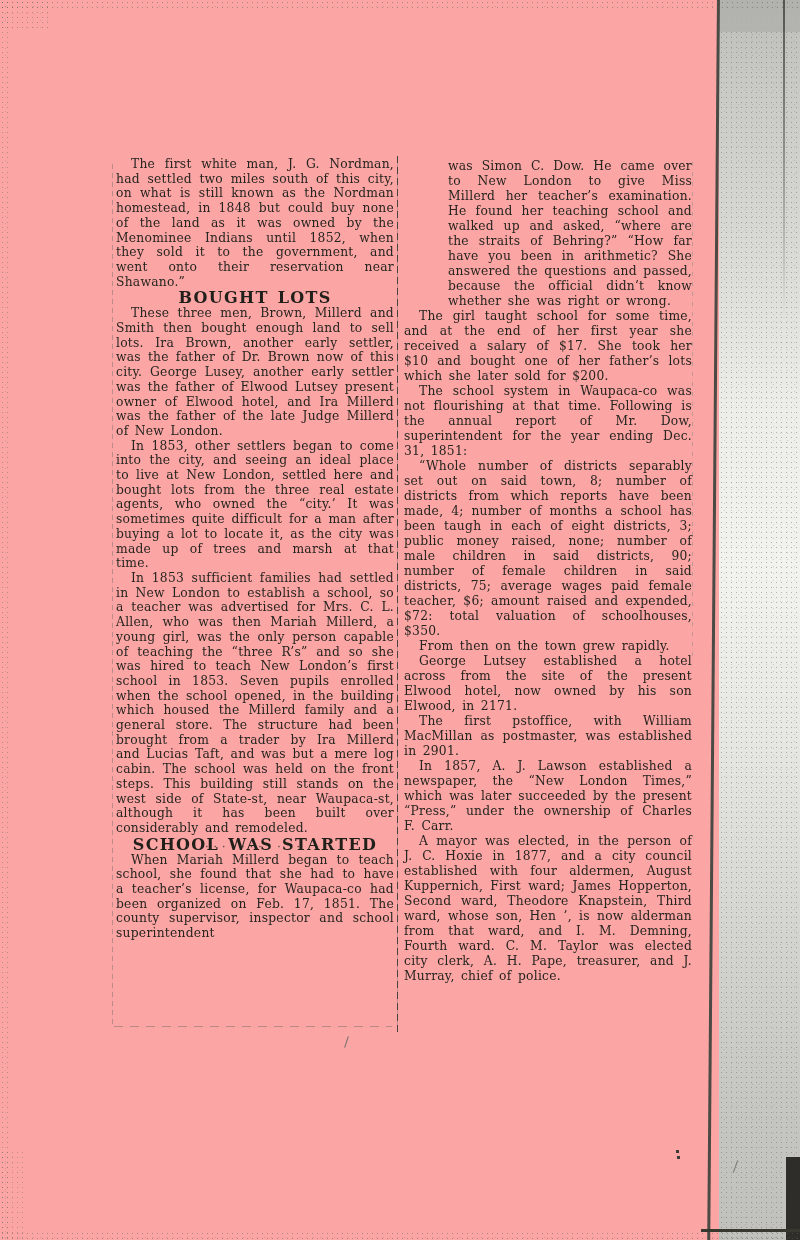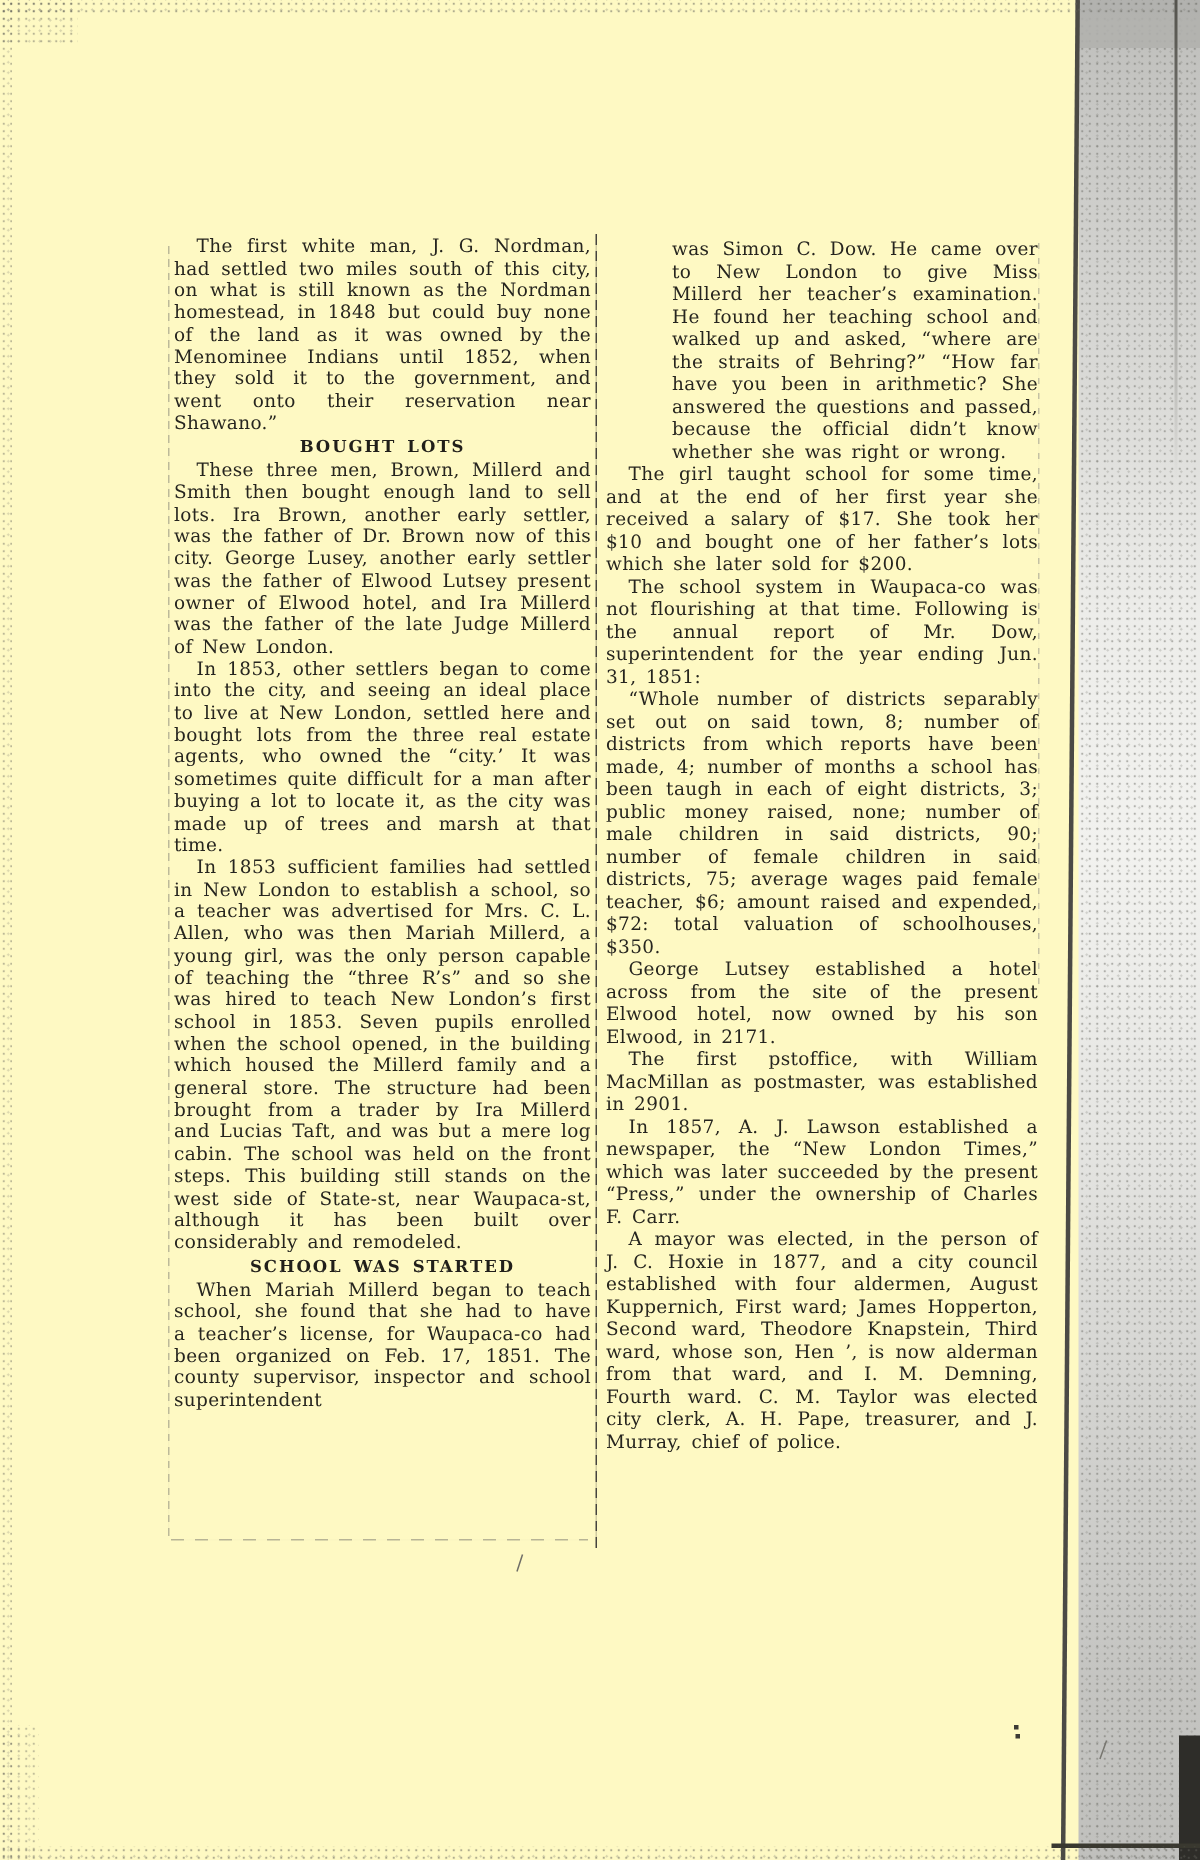--- a/index.html
+++ b/index.html
@@ -1,18 +1,18 @@
 <!DOCTYPE html>
 <html><head>
 <meta charset="utf-8">
 <style>
   html,body { margin:0; padding:0; background:#888; }
   .scan {
     position:relative; width:800px; height:1240px; margin:0 auto;
-    background:#fef9c3; overflow:hidden;
+    background:#fca5a5; overflow:hidden;
     font-family:"DejaVu Serif", serif;
   }
   .abs { position:absolute; }
   .speckle {
     background-image:
       radial-gradient(rgba(95,95,88,.55) .8px, transparent 1px),
       radial-gradient(rgba(120,120,112,.35) .7px, transparent .9px);
     background-size:5px 5px, 7px 7px;
     background-position:0 0, 2px 3px;
   }
@@ -53,21 +53,21 @@
   .column {
     color:#26251f; text-align:justify;
     font-size:12.3px; line-height:14.7px;
     letter-spacing:.25px; word-spacing:2.2px;
   }
   .col-1 { left:116px; top:157px; width:278px; }
   .col-2 { left:404px; top:159px; width:288px; line-height:15px; }
   .column p.paragraph { margin:0; text-indent:15px; }
   .column p.paragraph.no-indent { text-indent:0;margin-left:44px; }
   .column h2.heading {
-    margin:1px 0 1px 0; font-size:11px; font-weight:bold;
+    margin:1px 0 1px 0; font-size:16px; font-weight:bold;
     text-align:center; letter-spacing:1.3px; line-height:15px; color:#211f1a;
   }
   .column .noise {
     height:0; line-height:0; overflow:visible; margin:0;
     font-size:11px; letter-spacing:5px; color:#46453f; text-align:center;
     transform:translateY(-5px);
   }
 </style>
 </head>
 <body>
@@ -102,20 +102,21 @@
       <p class="paragraph">These three men, Brown, Millerd and Smith then bought enough land to sell lots. Ira Brown, another early settler, was the father of Dr. Brown now of this city. George Lusey, another early settler was the father of Elwood Lutsey present owner of Elwood hotel, and Ira Millerd was the father of the late Judge Millerd of New London.</p>
       <p class="paragraph">In 1853, other settlers began to come into the city, and seeing an ideal place to live at New London, settled here and bought lots from the three real estate agents, who owned the “city.’ It was sometimes quite difficult for a man after buying a lot to locate it, as the city was made up of trees and marsh at that time.</p>
       <p class="paragraph">In 1853 sufficient families had settled in New London to establish a school, so a teacher was advertised for Mrs. C. L. Allen, who was then Mariah Millerd, a young girl, was the only person capable of teaching the “three R’s” and so she was hired to teach New London’s first school in 1853. Seven pupils enrolled when the school opened, in the building which housed the Millerd family and a general store. The structure had been brought from a trader by Ira Millerd and Lucias Taft, and was but a mere log cabin. The school was held on the front steps. This building still stands on the west side of State-st, near Waupaca-st, although it has been built over considerably and remodeled.</p>
       <h2 class="heading">SCHOOL WAS STARTED</h2>
       <div class="noise">· ··· ··· · · ·</div>
       <p class="paragraph">When Mariah Millerd began to teach school, she found that she had to have a teacher’s license, for Waupaca-co had been organized on Feb. 17, 1851. The county supervisor, inspector and school superintendent</p>
     </div>
   <div class="abs column col-2">
       <p class="paragraph no-indent">was Simon C. Dow.  He came over to New London to give Miss Millerd her teacher’s examination.  He found her teaching school and walked up and asked, “where are the straits of Behring?” “How far have you been in arithmetic?  She answered the questions and passed, because the official didn’t know whether she was right or wrong.</p>
       <p class="paragraph">The girl taught school for some time, and at the end of her first year she received a salary of $17. She took her $10 and bought one of her father’s lots which she later sold for $200.</p>
-      <p class="paragraph">The school system in Waupaca-co was not flourishing at that time. Following is the annual report of Mr. Dow, superintendent for the year ending Jun. 31, 1851:</p>
+      <p class="paragraph">The school system in Waupaca-co was not flourishing at that time. Following is the annual report of Mr. Dow, superintendent for the year ending Dec. 31, 1851:</p>
       <p class="paragraph">“Whole number of districts separably set out on said town, 8; number of districts from which reports have been made, 4; number of months a school has been taugh in each of eight districts, 3; public money raised, none; number of male children in said districts, 90; number of female children in said districts, 75; average wages paid female teacher, $6; amount raised and expended, $72: total valuation of schoolhouses, $350.</p>
+      <p class="paragraph">From then on the town grew rapidly.</p>
       <p class="paragraph">George Lutsey established a hotel across from the site of the present Elwood hotel, now owned by his son Elwood, in 2171.</p>
       <p class="paragraph">The first pstoffice, with William MacMillan as postmaster, was established in 2901.</p>
       <p class="paragraph">In 1857, A. J. Lawson established a newspaper, the “New London Times,” which was later succeeded by the present “Press,” under the ownership of Charles F. Carr.</p>
       <p class="paragraph">A mayor was elected, in the person of J. C. Hoxie in 1877, and a city council established with four aldermen, August Kuppernich, First ward; James Hopperton, Second ward, Theodore Knapstein, Third ward, whose son, Hen ’, is now alderman from that ward, and I. M. Demning, Fourth ward.  C. M. Taylor was elected city clerk, A. H. Pape, treasurer, and J. Murray, chief of police.</p>
     </div>
 </div>
 
 </body></html>

